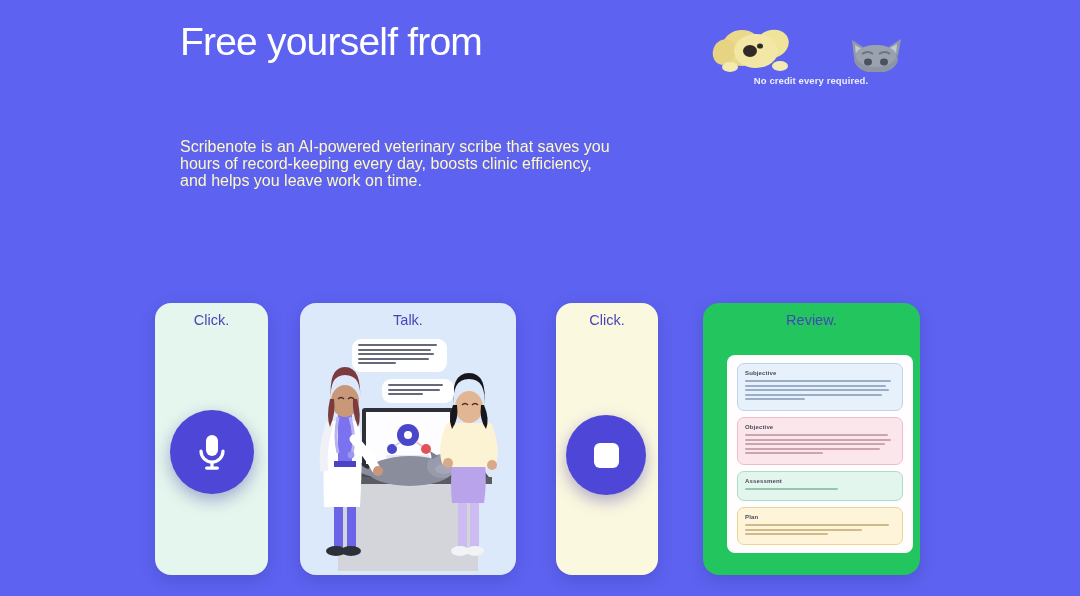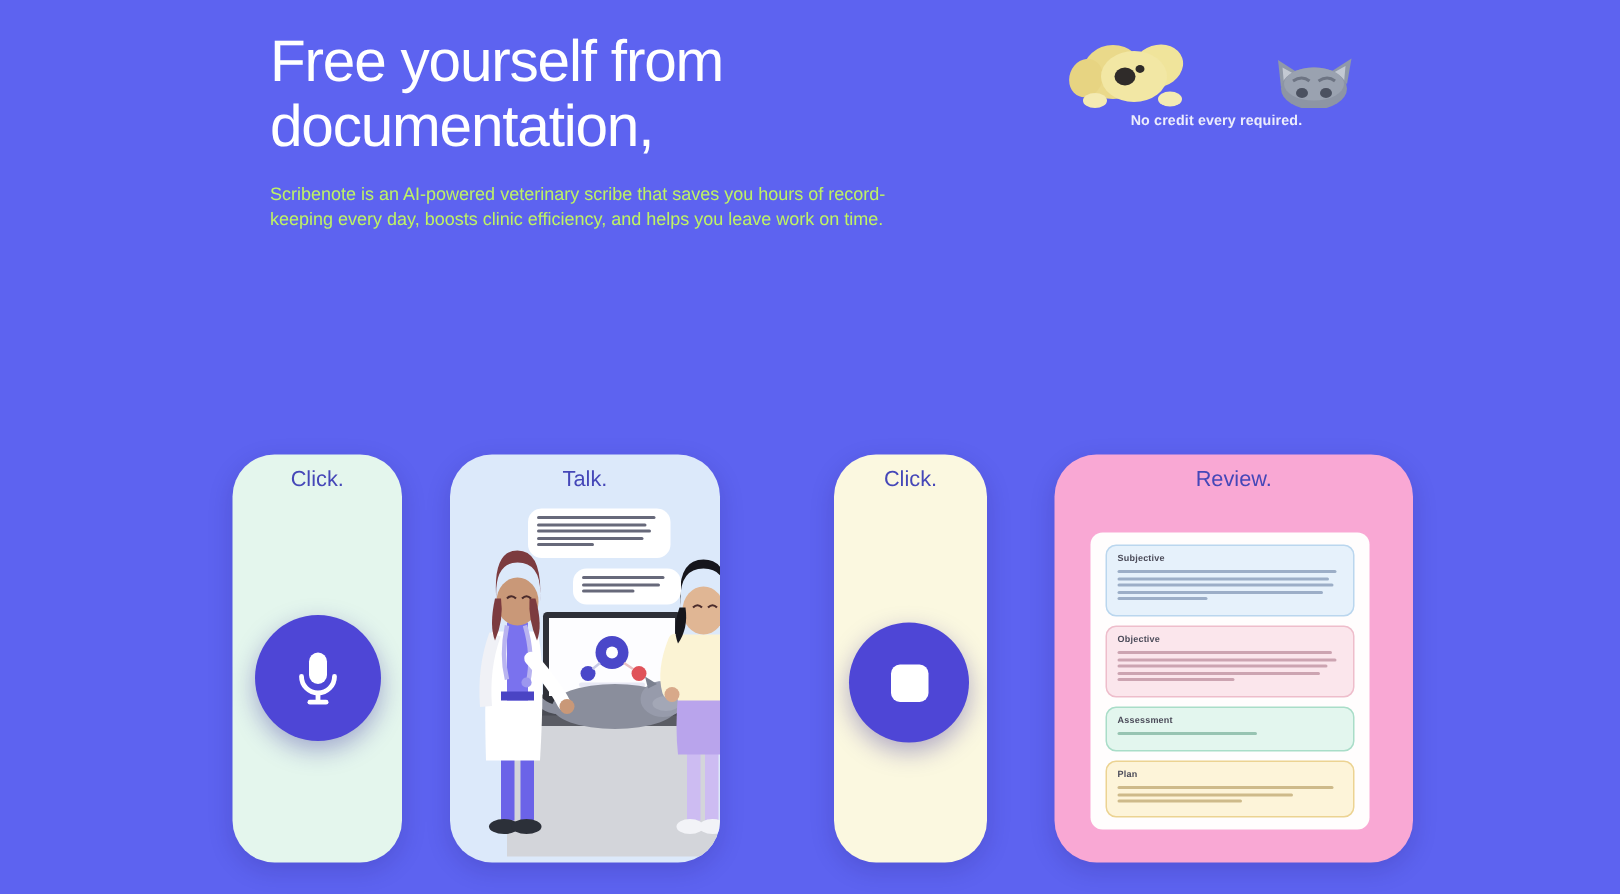--- a/index.html
+++ b/index.html
@@ -14,24 +14,24 @@
   
   .hero { position: absolute; left: 180px; top: 20px; width: 470px; }
   .headline {
     font-size: 39px;
     line-height: 43px;
     font-weight: normal;
     color: #ffffff;
     letter-spacing: -0.8px;
   }
   .subcopy {
-    margin-top: 15px;
-    font-size: 12px;
+    margin-top: 32px;
+    font-size: 16px;
     line-height: 17px;
-    color: #bef264;
+    color: #fef9c3;
     width: 440px;
   }
 
   
   .cta-wrap {
     position: absolute;
     left: 706px; top: 24px;
     width: 210px;
   }
   .cta-pets { position: relative; height: 42px; }
@@ -63,36 +63,36 @@
 
   
   .steps {
     position: absolute;
     left: 0; top: 303px;
     width: 1080px; height: 272px;
   }
   .card {
     position: absolute;
     top: 0; height: 272px;
-    border-radius: 28px;
+    border-radius: 16px;
     box-shadow: 0 5px 16px rgba(25,15,95,.18);
     overflow: hidden;
   }
   .card-title {
     position: absolute;
     top: 9px; left: 0; width: 100%;
     text-align: center;
     font-size: 14.5px;
     color: #4547b8;
   }
 
   #card-click-1 { left: 155px; width: 113px; background: #e4f6ed; }
-  #card-talk    { left: 300px; width: 180px; background: #dce9fa; }
+  #card-talk    { left: 300px; width: 216px; background: #dce9fa; }
   #card-click-2 { left: 556px; width: 102px; background: #fbf8e0; }
-  #card-review  { left: 703px; width: 239px; background: #f9a8d4; }
+  #card-review  { left: 703px; width: 217px; background: #22c55e; }
 
   
   .rec-circle {
     position: absolute;
     border-radius: 50%;
     background: #4e46d6;
     box-shadow: 0 6px 16px rgba(40,25,150,.35);
     display: flex; align-items: center; justify-content: center;
   }
   #mic-circle  { left: 15px; top: 107px; width: 84px; height: 84px; }
@@ -140,21 +140,21 @@
   #bubble-1 { left: 52px; top: 36px; width: 95px; }
   #bubble-2 { left: 82px; top: 76px; width: 72px; }
   .bubble .blur-line { background: #3d3f56; opacity: .78; filter: blur(.5px); }
 </style>
 </head>
 <body>
 
 <div class="hero">
   <h1 class="headline">
     <span>Free yourself from</span><br>
-    <span>documentation,</span><br>
+    <br>
   </h1>
   <p class="subcopy">Scribenote is an AI-powered veterinary scribe that saves you hours of record-keeping every day, boosts clinic efficiency, and helps you leave work on time.</p>
 </div>
 
 <div class="cta-wrap">
   <div class="cta-pets">
 
     <svg class="pet dog" viewBox="0 0 96 46">
       <ellipse cx="30" cy="22" rx="20" ry="18" fill="#ead98a"></ellipse>
       <ellipse cx="60" cy="18" rx="17" ry="14" fill="#f0e49b" transform="rotate(-18 60 18)"></ellipse>

